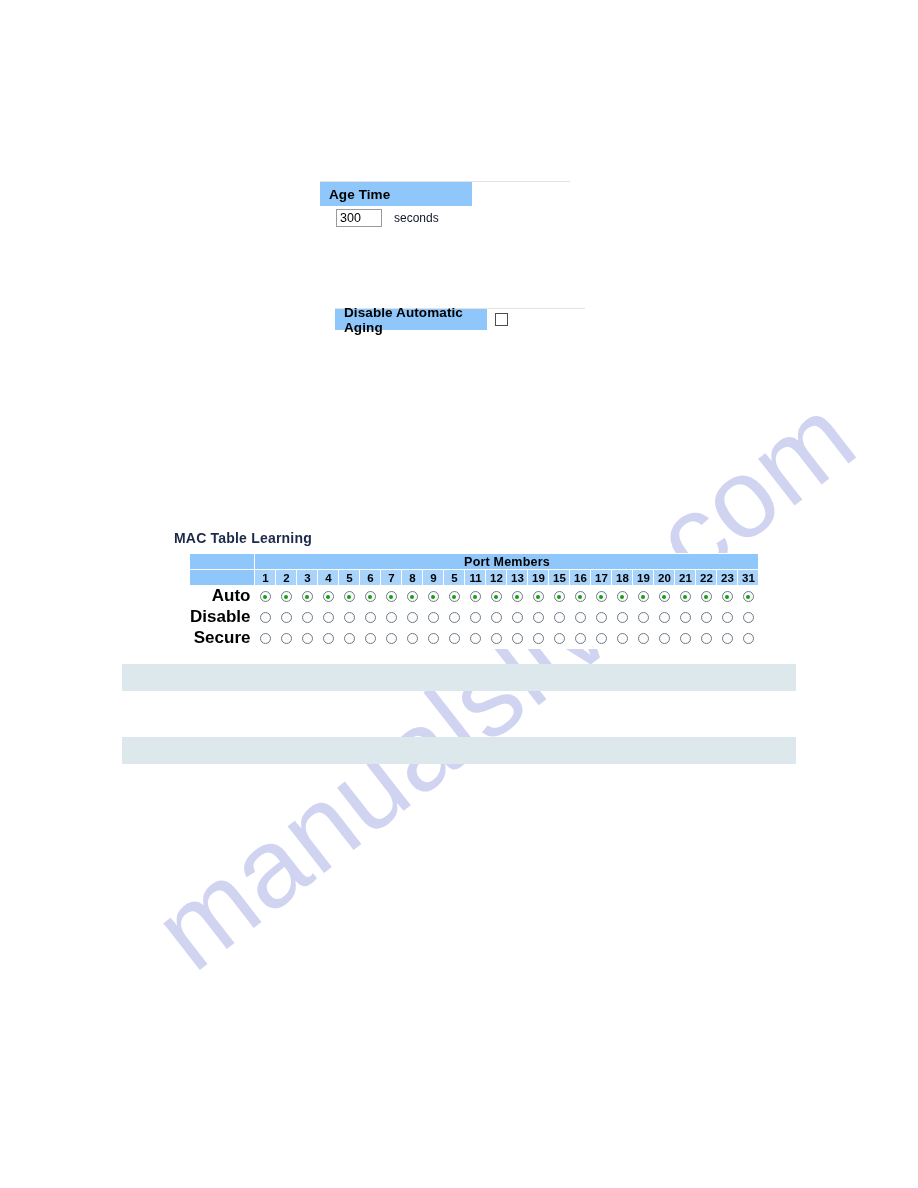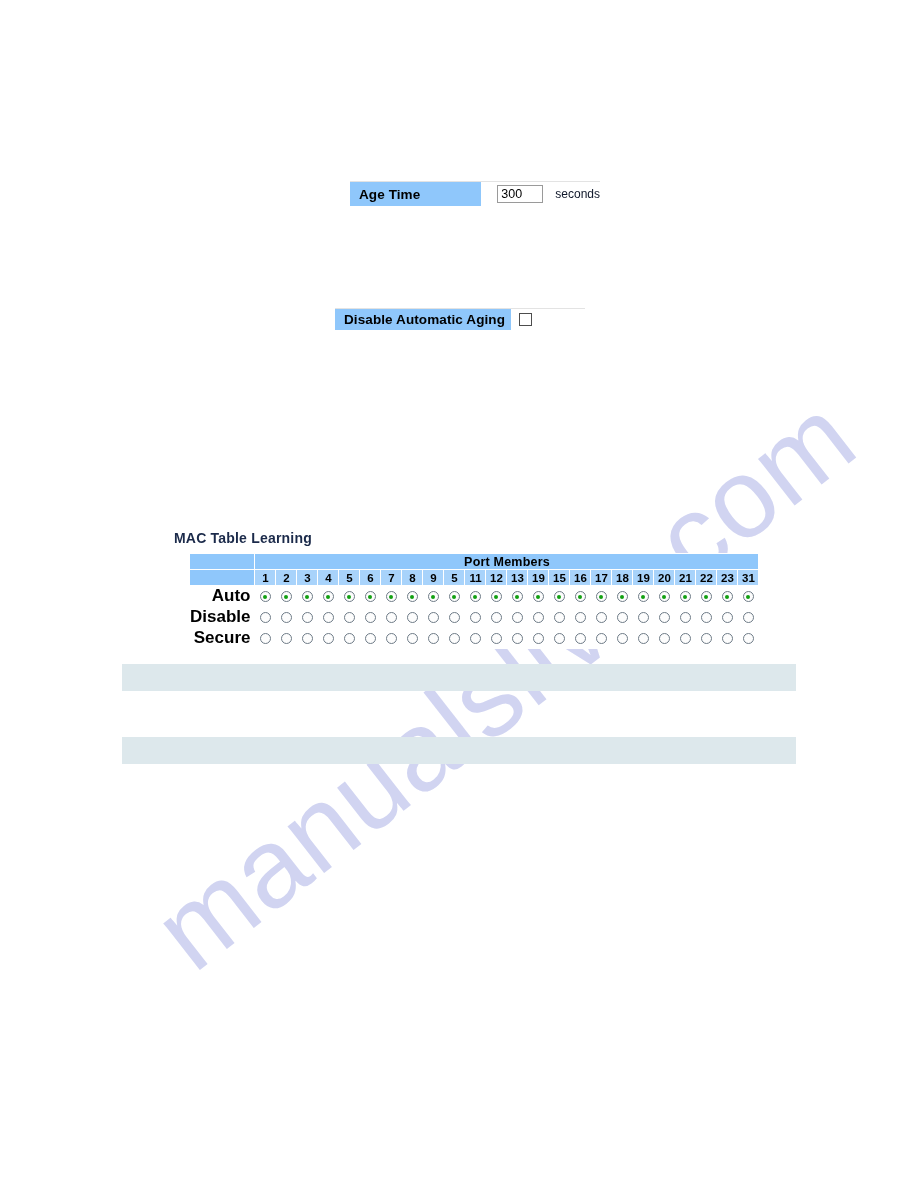--- a/index.html
+++ b/index.html
@@ -99,35 +99,36 @@
     width: 13px;
     height: 13px;
     border: 1px solid #4d4d4d;
     background: #ffffff;
     box-sizing: border-box;
     display: inline-block;
   }
 
   
   #row-age-time {
-    left: 350px;
+    left: 320px;
     top: 181px;
     width: 250px;
+    flex-direction: column;
   }
   #row-age-time .label-cell { width: 152px; height: 24px; }
   #row-age-time .value-cell { height: 24px; }
   #row-age-time .text-input { width: 46px; }
 
   
   #row-disable-aging {
     left: 335px;
     top: 308px;
     width: 250px;
   }
-  #row-disable-aging .label-cell { width: 176px; height: 21px; }
+  #row-disable-aging .label-cell { width: 152px; height: 21px; }
   #row-disable-aging .value-cell { height: 21px; padding-left: 8px; }
 
   
   #learning-title {
     position: absolute;
     left: 174px;
     top: 530px;
     font-size: 14px;
     font-weight: bold;
     color: #1b2a4a;

